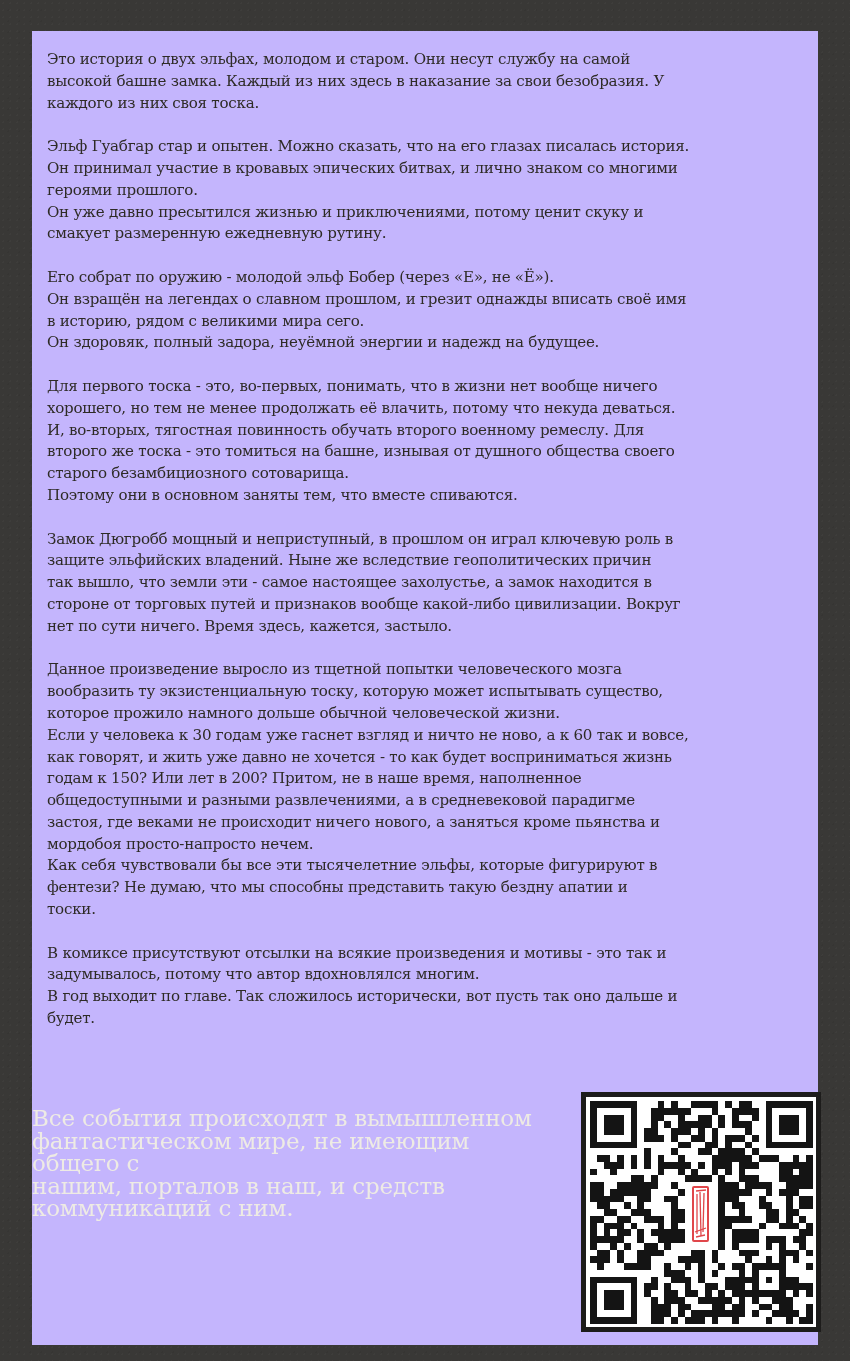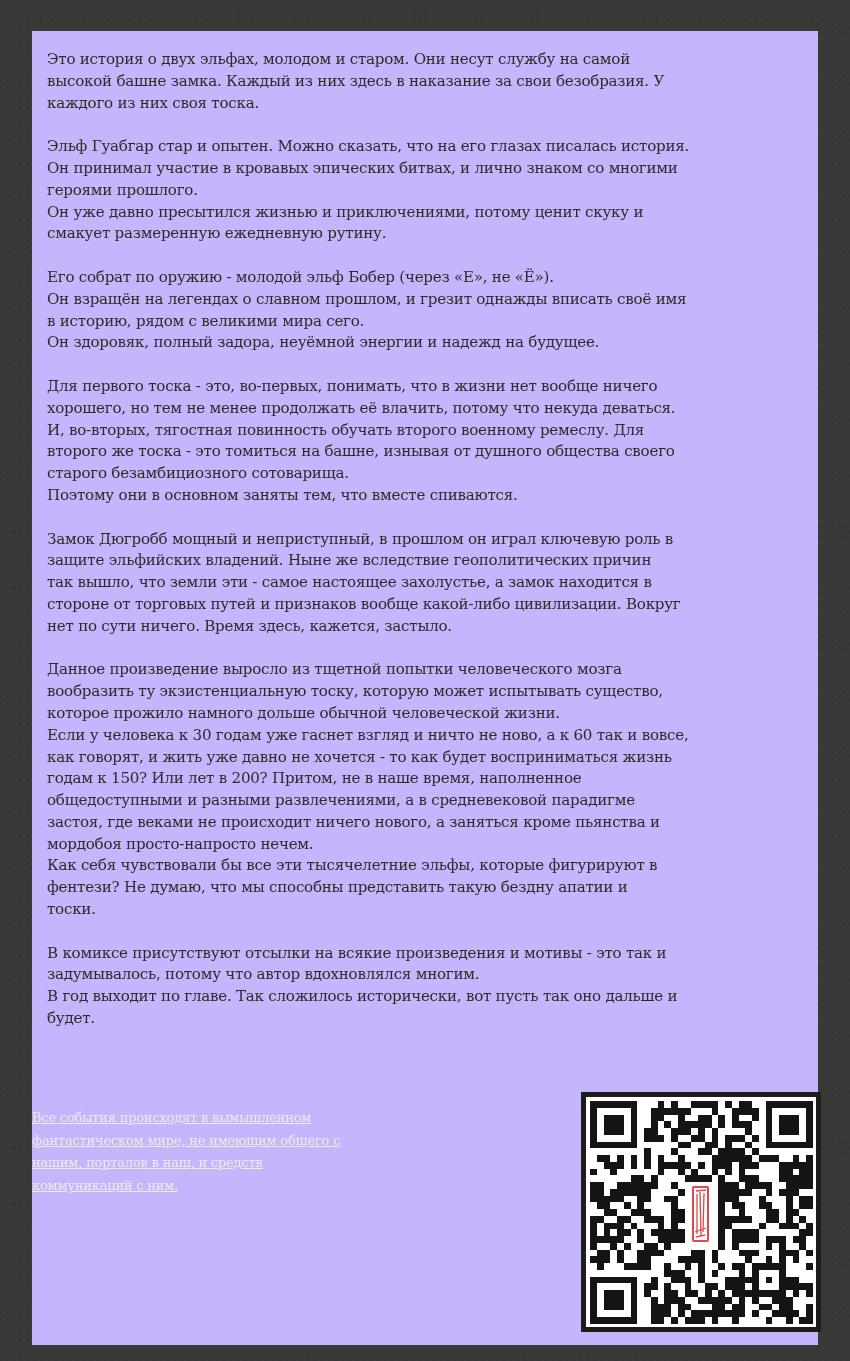--- a/index.html
+++ b/index.html
@@ -19,22 +19,22 @@
   }
   .para {
     font-family: "DejaVu Serif", serif;
     font-size: 15.4px; line-height: 21.8px; color: #2e2b26;
     letter-spacing: -0.25px;
     white-space: pre-line; margin: 0 0 21.8px 0;
     transform: scaleX(0.98); transform-origin: 0 0;
   }
   .disclaimer {
     position: absolute; left: 32px; top: 1107px; width: 520px;
-    font-family: "DejaVu Serif", serif; font-size: 13px; line-height: 22.6px;
-    color: #eeebe4; white-space: pre-line; letter-spacing: -0.2px; text-decoration: underline;
+    font-family: "DejaVu Serif", serif; font-size: 23px; line-height: 22.6px;
+    color: #eeebe4; white-space: pre-line; letter-spacing: -0.2px;
   }
   .qr-frame {
     position: absolute; left: 581px; top: 1092px; width: 240px; height: 240px;
     background: #1d1c1b; box-sizing: border-box; padding: 3px;
   }
   .qr-inner {
     width: 234px; height: 234px; background: #fff; position: relative;
     border: 2px solid #1d1c1b; box-sizing: border-box;
   }
   .qr-grid {

